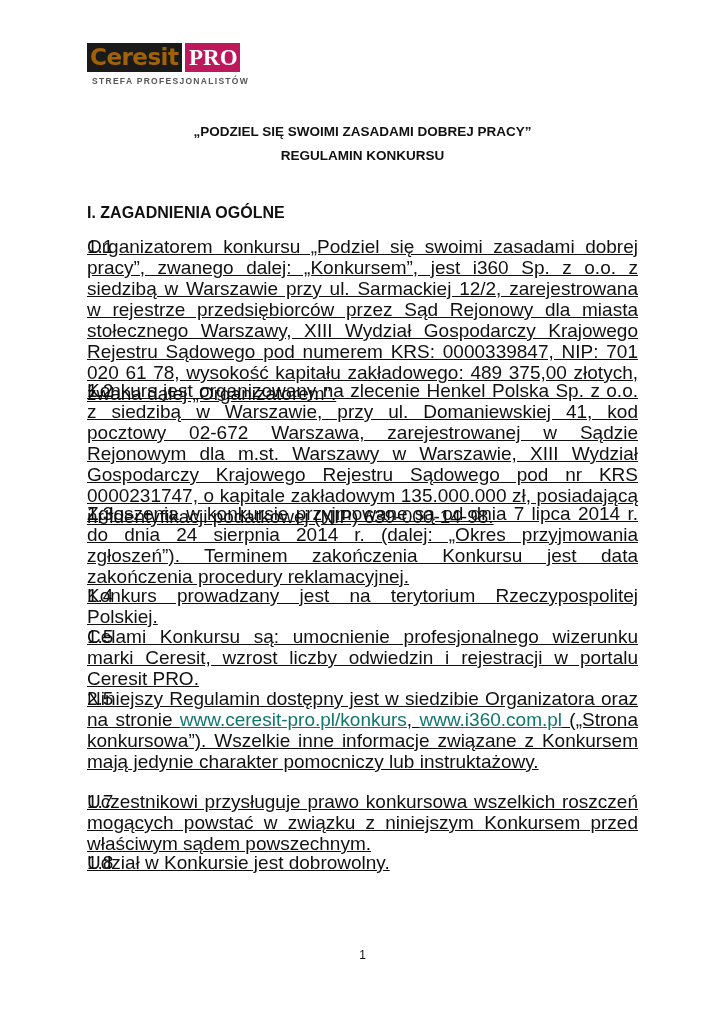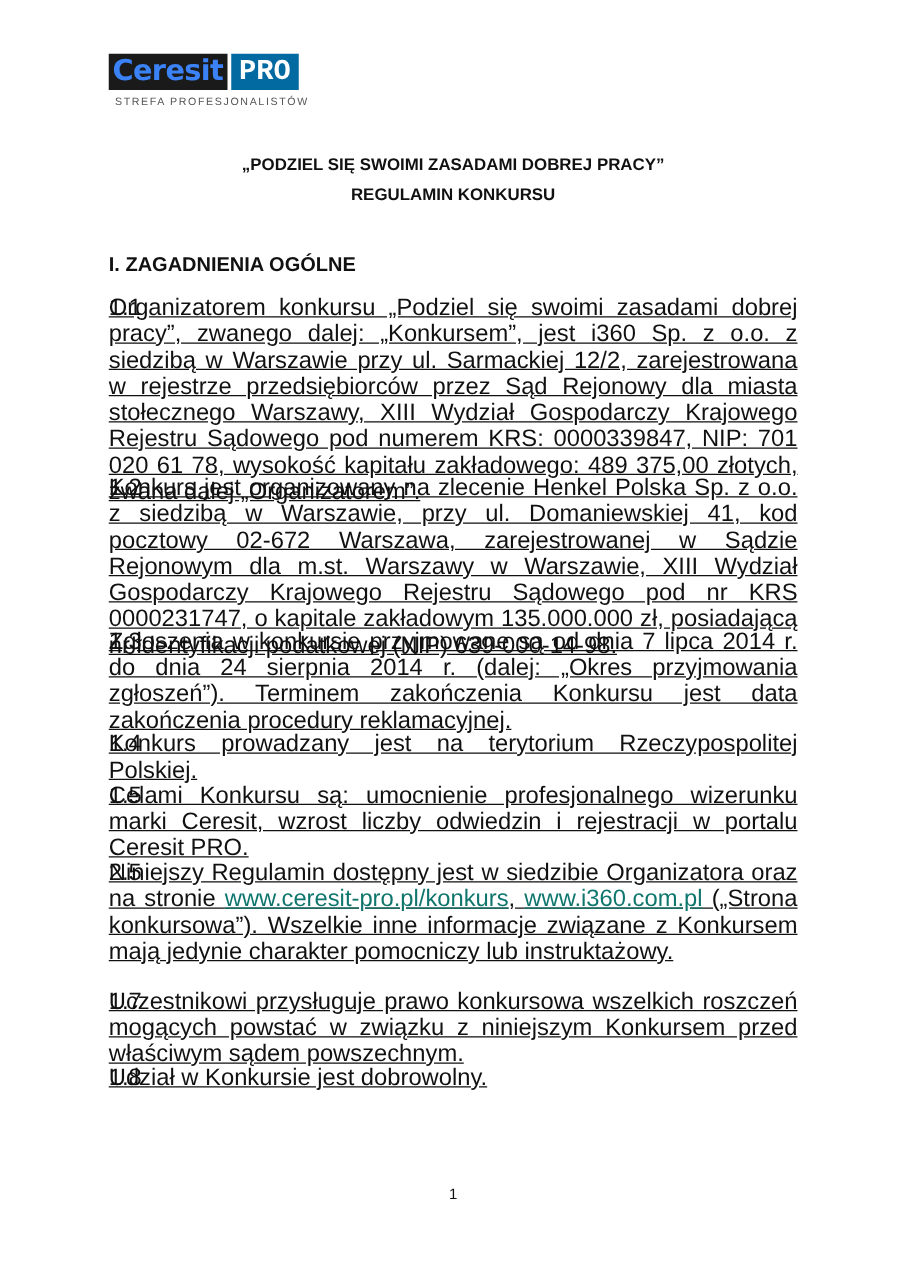--- a/index.html
+++ b/index.html
@@ -20,50 +20,51 @@
       left: 87px;
       top: 43px;
       width: 152px;
     }
     .logo-row {
       display: flex;
       height: 29px;
     }
     .logo-ceresit {
       background: #1a1a1a;
-      color: #3b82f6;
+      color: #a16207;
       font-weight: bold;
       font-size: 23px;
       line-height: 29px;
       padding: 0 4px 0 3px;
       letter-spacing: -0.5px;
       width: 95px;
       box-sizing: border-box;
       font-family: "DejaVu Sans", sans-serif;
     }
     .logo-pro {
-      background: #0369a1;
+      background: #be185d;
       color: #ffffff;
       font-weight: bold;
       font-size: 23px;
       line-height: 29px;
       margin-left: 3px;
       padding: 0 4px;
       width: 55px;
       box-sizing: border-box;
       text-align: center;
-      font-family: Liberation Mono, monospace;
+      font-family: Liberation Serif, serif;
     }
     .logo-sub {
       font-size: 8.5px;
       letter-spacing: 1.3px;
       color: #555555;
       margin-top: 4px;
       padding-left: 5px;
       white-space: nowrap;
+      font-weight: bold;
     }
     .title-block {
       position: absolute;
       left: 0;
       width: 725px;
       top: 120px;
       text-align: center;
       font-weight: bold;
       font-size: 13.5px;
       line-height: 24px;

